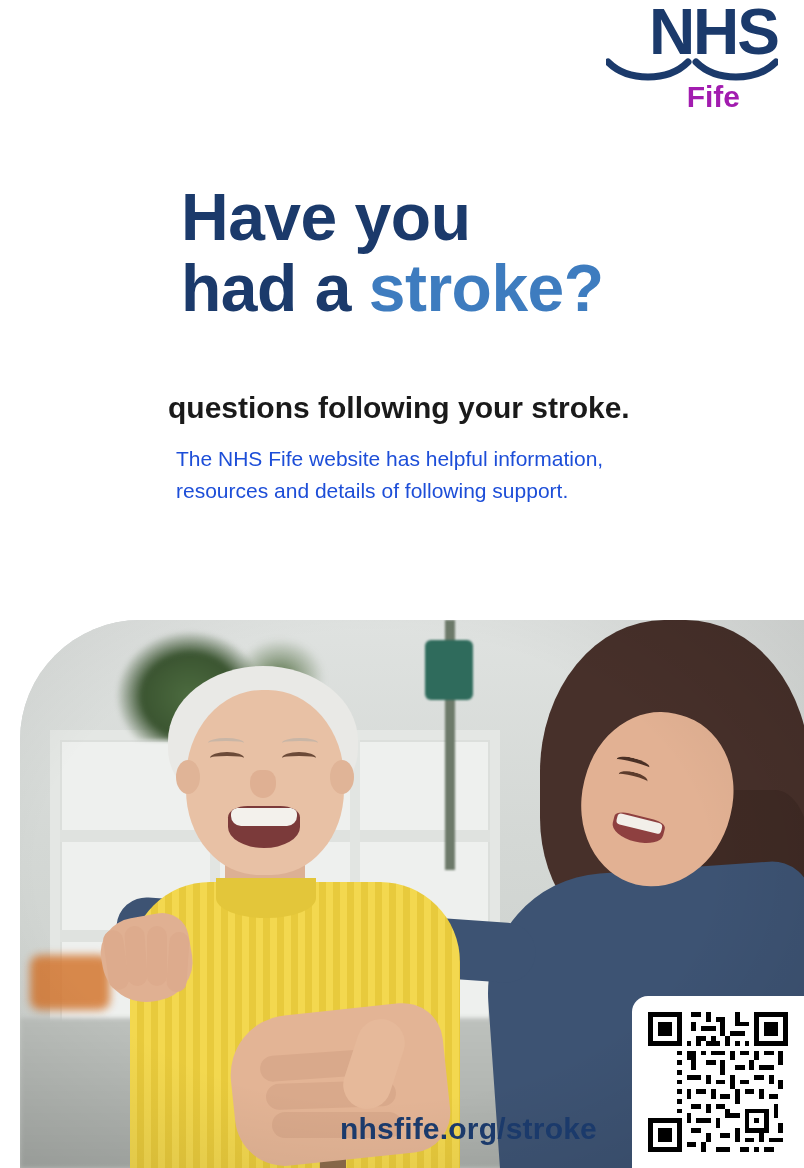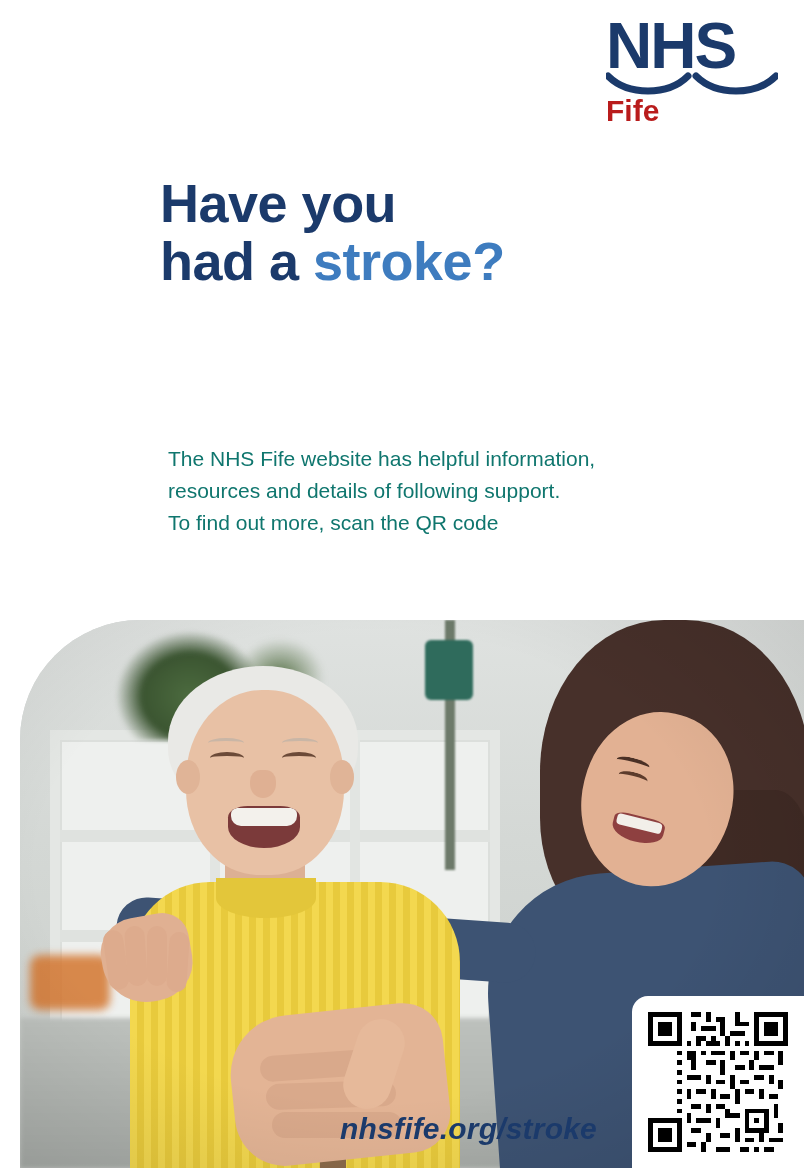--- a/index.html
+++ b/index.html
@@ -19,53 +19,54 @@
     position: relative;
     width: 804px;
     height: 1168px;
     background: #ffffff;
     overflow: hidden;
   }
 
   
   .logo-block {
     position: absolute;
-    top: 14px;
+    top: 0;
     right: 26px;
+    text-align: right;
     line-height: 1;
   }
   .logo-nhs {
     font-family: "Liberation Sans", sans-serif;
     font-weight: bold;
     font-size: 64px;
     letter-spacing: -2px;
     color: #1b3a6b;
     display: block;
   }
   .logo-swoosh {
     display: block;
     margin-top: -6px;
     height: 26px;
   }
   .logo-fife {
     font-family: "Liberation Sans", sans-serif;
     font-weight: bold;
     font-size: 30px;
-    color: #b91c1c;
+    color: #a21caf;
     display: block;
     margin-top: -2px;
-    margin-right: 16px;
+    margin-right: 38px;
   }
 
   
   .headline {
     position: absolute;
-    left: 160px;
+    left: 181px;
     top: 138px;
-    font-size: 54px;
+    font-size: 66px;
     font-weight: bold;
     line-height: 1.08;
     color: #1b3a6b;
     letter-spacing: -0.5px;
   }
   .headline .accent {
     color: #3e7cbf;
   }
 
   
@@ -76,25 +77,25 @@
     font-size: 30px;
     font-weight: bold;
     line-height: 1.36;
     color: #1a1a1a;
     width: 600px;
   }
 
   
   .body-text {
     position: absolute;
-    left: 168px;
+    left: 176px;
     top: 443px;
     font-size: 21px;
     line-height: 1.53;
-    color: #0f766e;
+    color: #1d4ed8;
     width: 600px;
   }
   .body-text div {
     white-space: nowrap;
   }
 
   
   .photo {
     position: absolute;
     left: 20px;
@@ -490,21 +491,20 @@
 
   
   .url {
     position: absolute;
     left: 340px;
     bottom: 22px;
     font-size: 30px;
     font-weight: bold;
     color: #1b3a6b;
     letter-spacing: 0.2px;
-    font-style: italic;
   }
 </style>
 </head>
 <body>
 
 <div class="poster">
 
   <div class="logo-block">
     <span class="logo-nhs">NHS</span>
     <span class="logo-swoosh">
@@ -516,26 +516,26 @@
     <span class="logo-fife">Fife</span>
   </div>
 
   <h1 class="headline">
     <span>Have you</span><br>
     <span>had a </span><span class="accent">stroke?</span>
   </h1>
 
   <h2 class="subhead">
     <br>
+    <span>questions following your stroke.</span>
   </h2>
 
   <div class="body-text">
     <div>The NHS Fife website has helpful information,</div>
     <div>resources and details of following support.</div>
-    <div>To find out more, scan the QR code</div>
   </div>
 
   <div class="photo">
     <div class="photo-scene">
       <div class="bg-wall"></div>
       <div class="shelf-unit">
         <div class="shelf-line s1"></div>
         <div class="shelf-line s2"></div>
         <div class="shelf-div d1"></div>
         <div class="shelf-div d2"></div>

